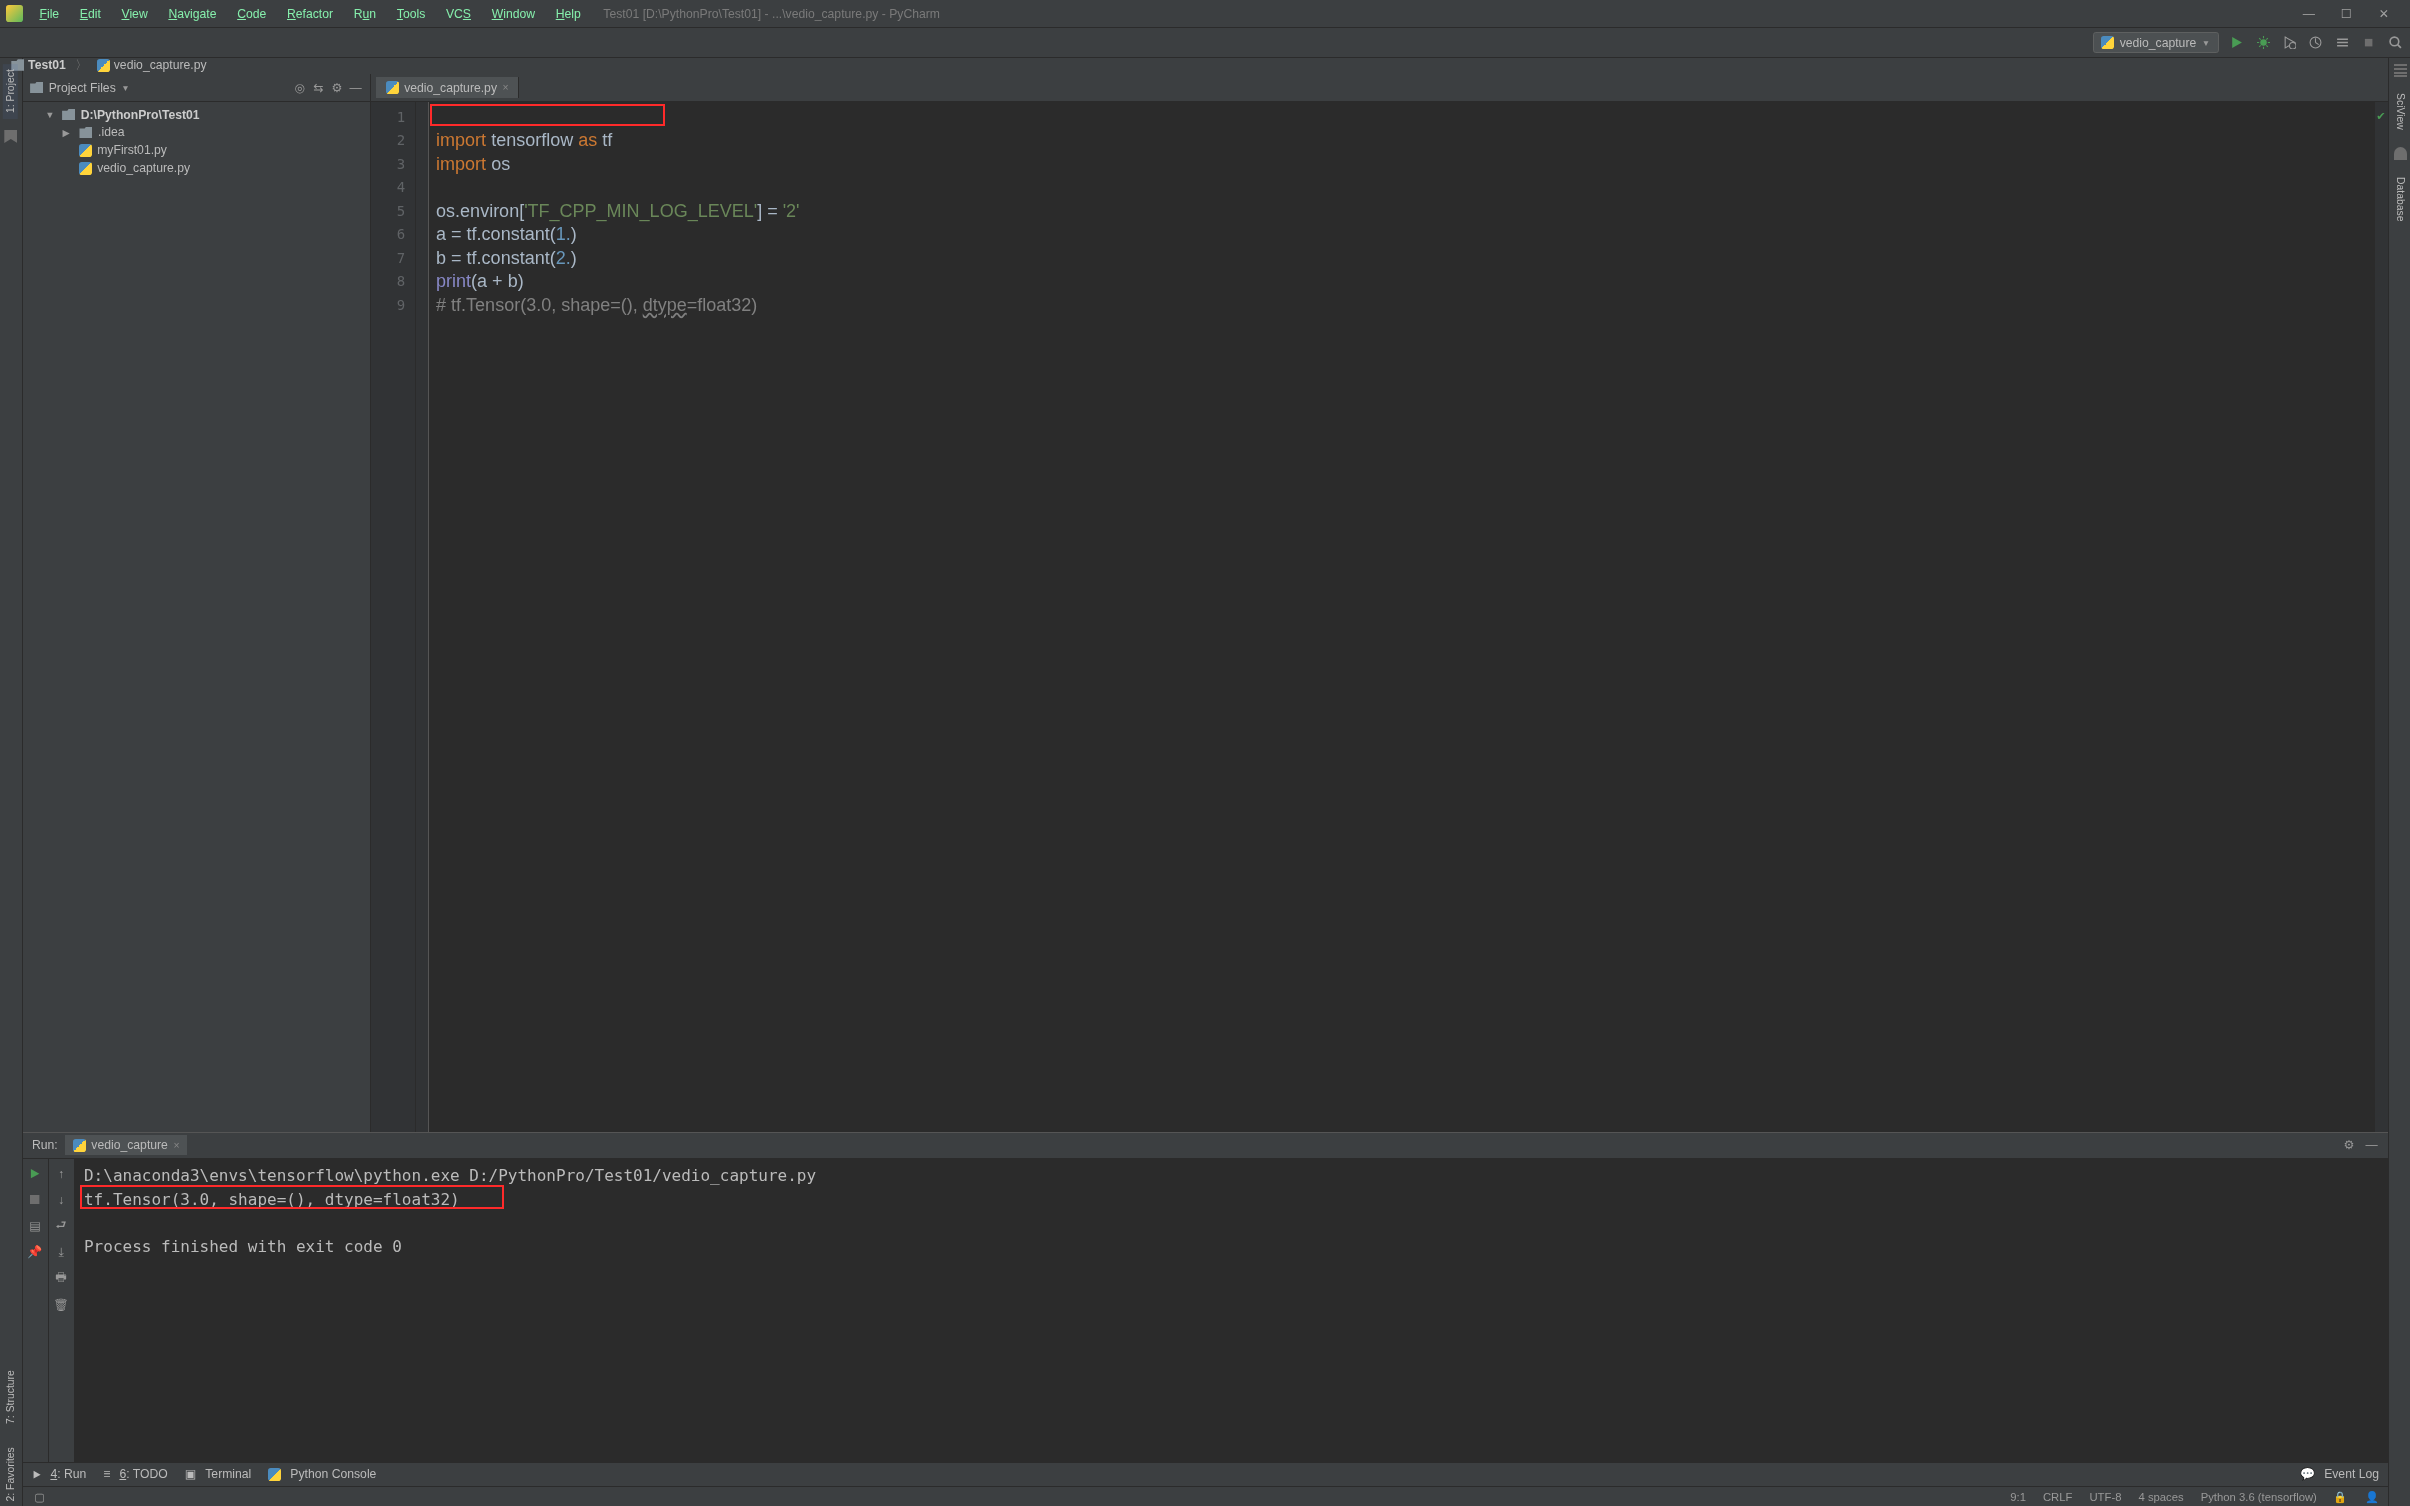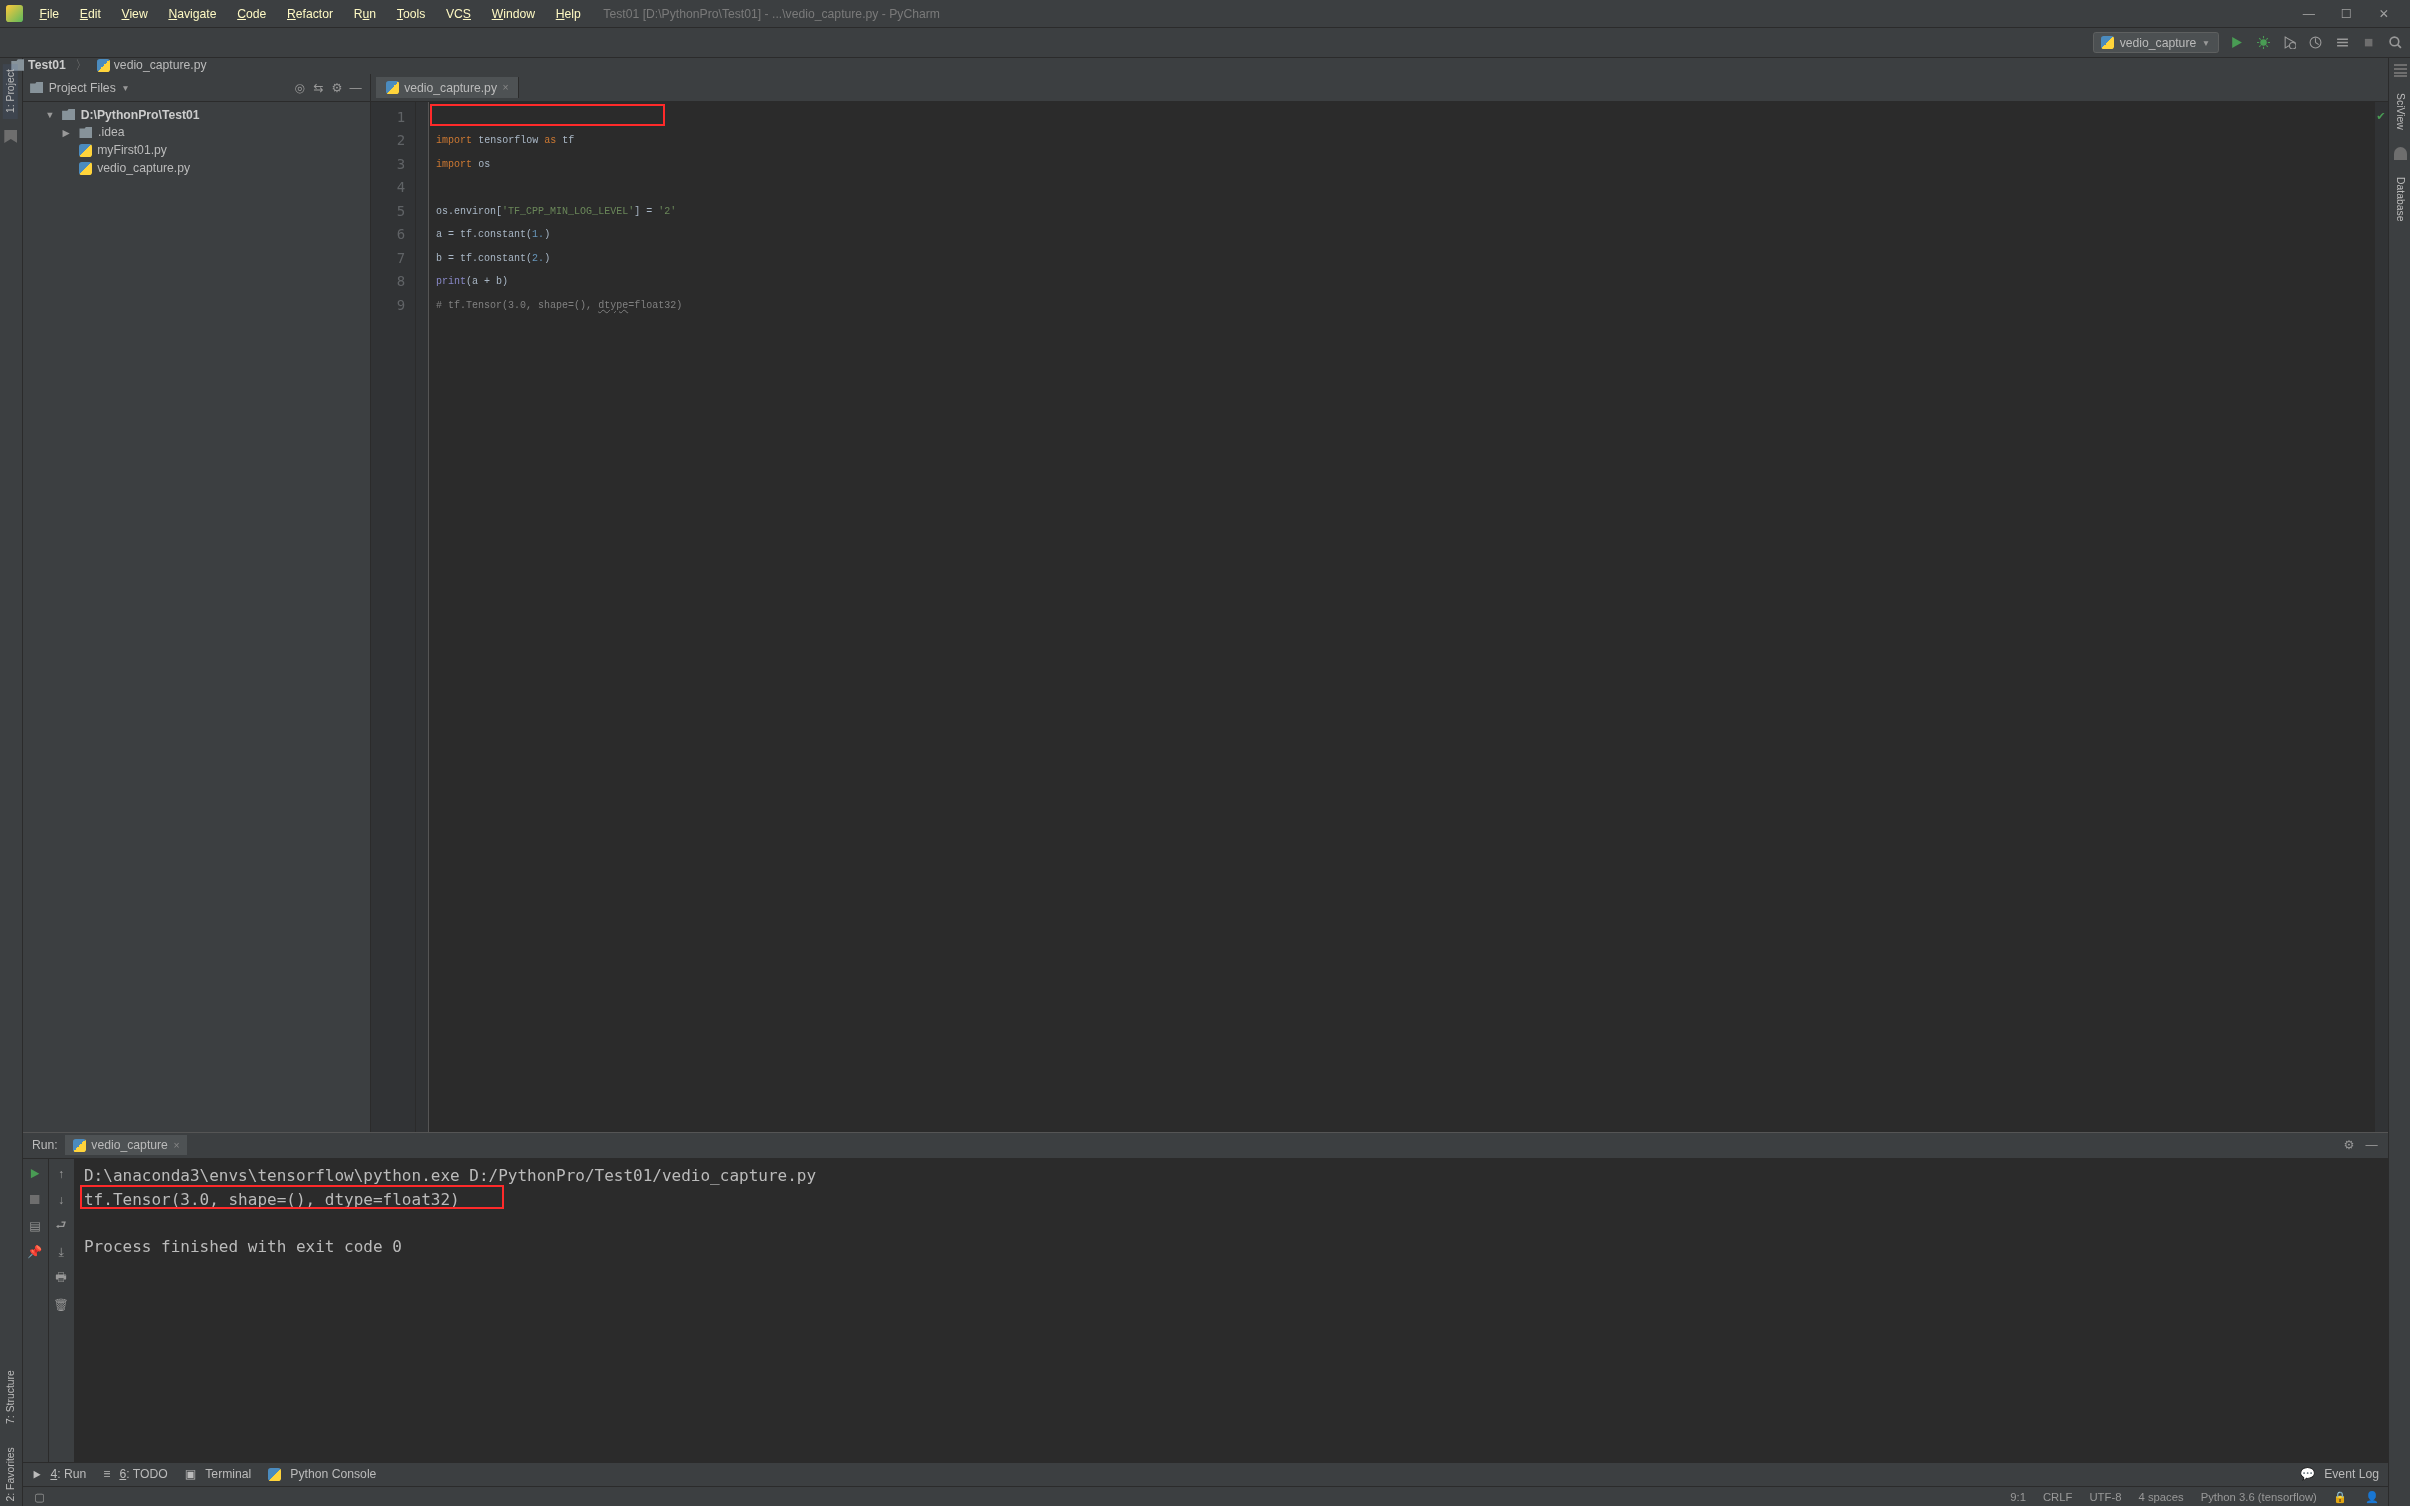--- a/index.html
+++ b/index.html
@@ -25,21 +25,21 @@
 }
 .app-icon {
   width: 17px; height: 17px;
   background: linear-gradient(135deg, #ffc93c, #5cb85c);
   border-radius: 2.8px;
   margin-right: 5.6px;
 }
 .menu-item {
   padding: 3.8px 9.4px;
   cursor: pointer;
-  color: #fef9c3;
+  color: #86efac;
 }
 .menu-item u { text-decoration: underline; }
 .title-path {
   color: #7a7a7a;
   margin-left: 11.3px;
   flex: 1;
 }
 .win-controls {
   display: flex;
   gap: 13px;
@@ -237,22 +237,22 @@
   border-right: 0.9px solid #2b2b2b;
 }
 .fold-gutter {
   width: 13px;
   background: #313335;
   border-right: 0.9px solid #555;
 }
 .code {
   flex: 1;
   padding: 3.8px 7.5px 0 7.5px;
-  font-family: Liberation Mono, monospace;
-  font-size: 10px;
+  font-family: Liberation Sans, sans-serif;
+  font-size: 18px;
   line-height: 23.5px;
   white-space: pre;
   color: #a9b7c6;
   position: relative;
 }
 .kw { color: #cc7832; }
 .str { color: #6a8759; }
 .num { color: #6897bb; }
 .cmt { color: #808080; }
 .builtin { color: #8888c6; }

